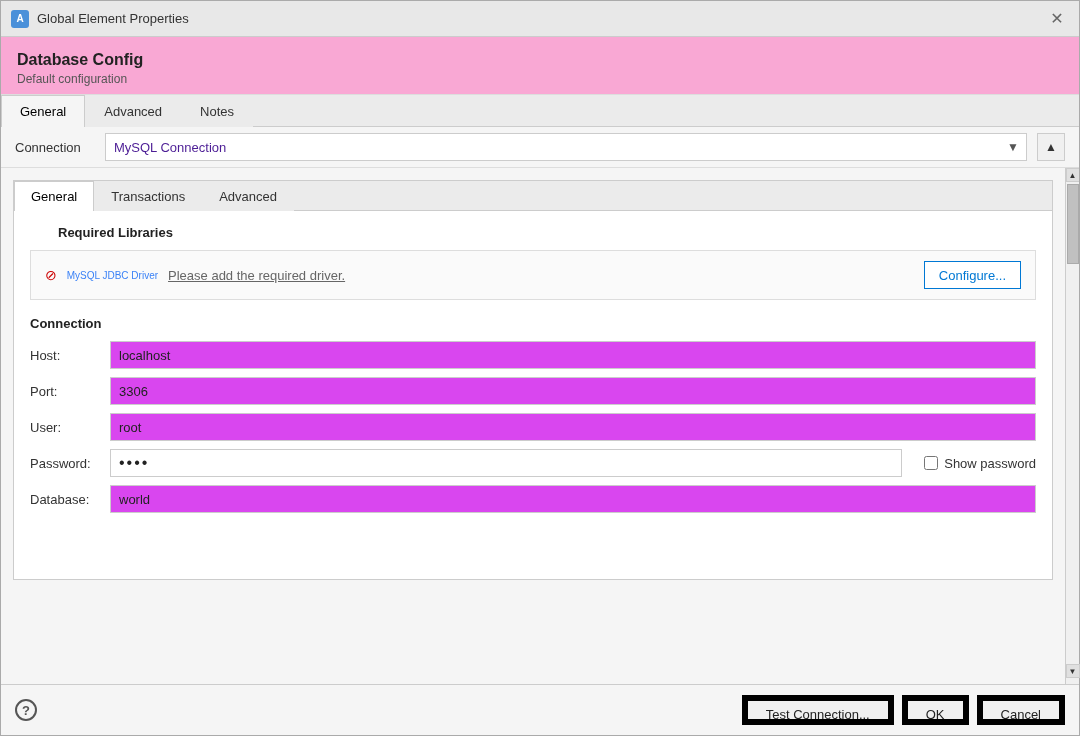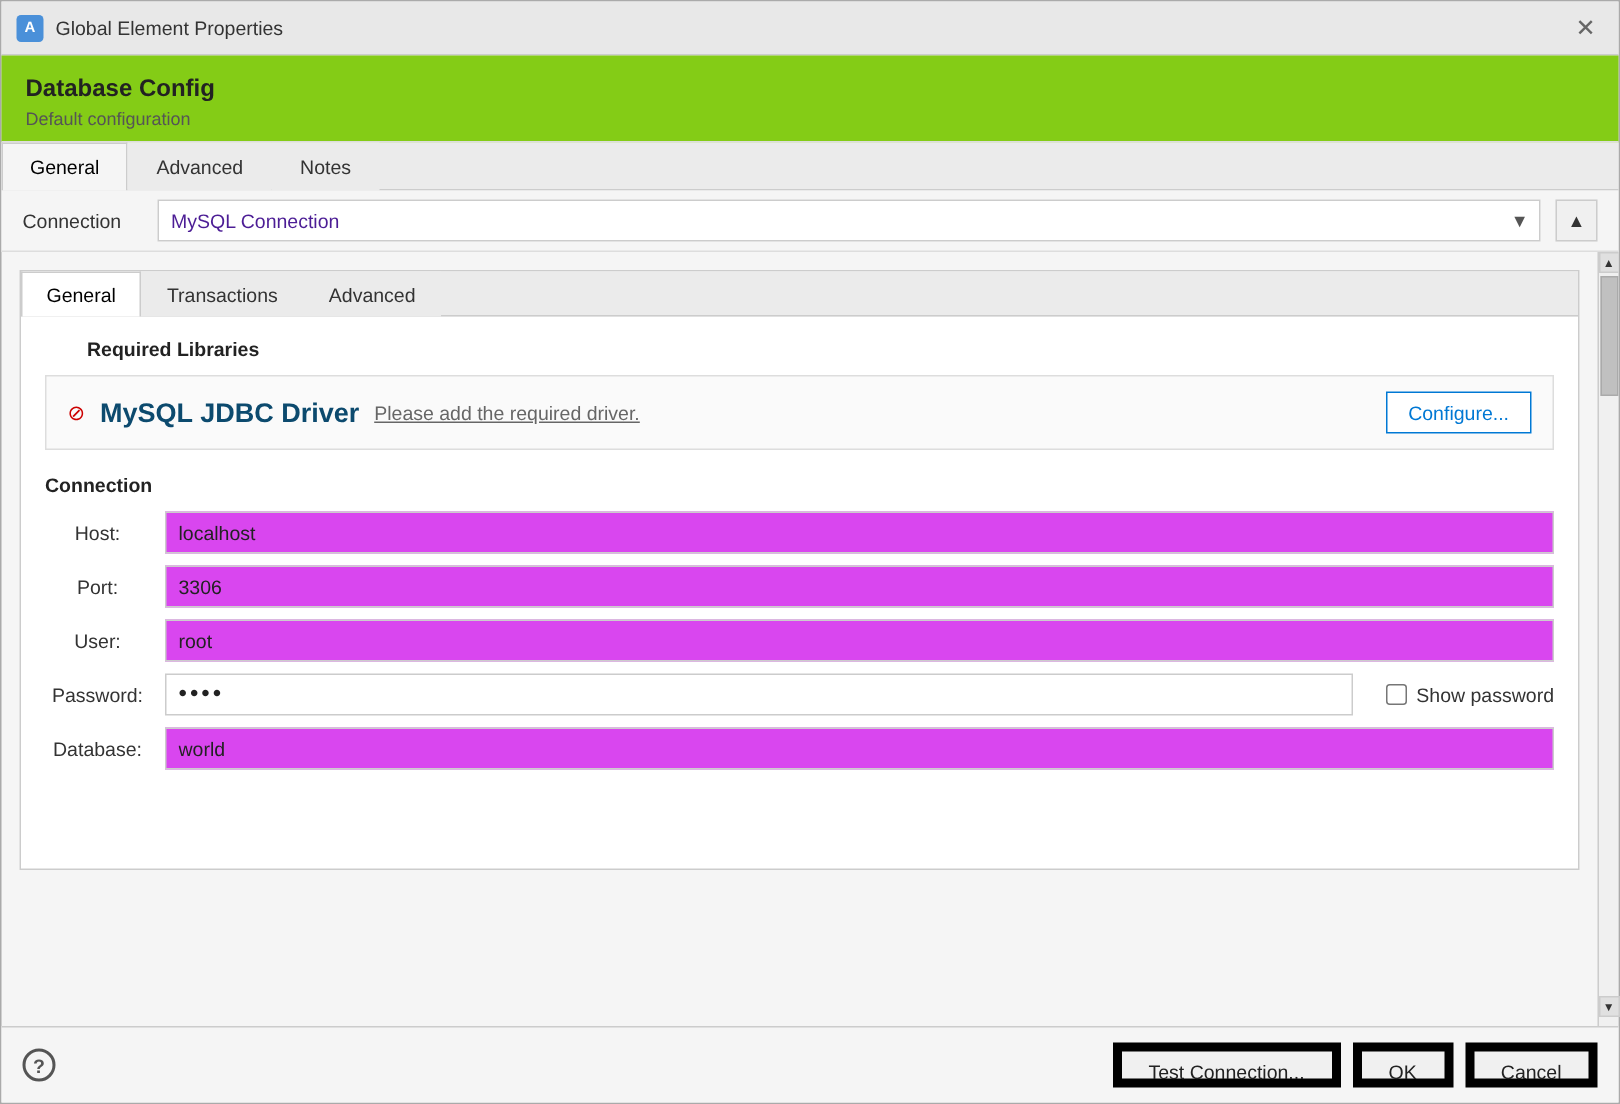--- a/index.html
+++ b/index.html
@@ -56,21 +56,21 @@
       color: #666;
       width: 24px;
       height: 24px;
       display: flex;
       align-items: center;
       justify-content: center;
       border-radius: 3px;
     }
     .dialog-header {
       padding: 14px 16px 8px 16px;
-      background: #84cc16;
+      background: #f9a8d4;
       border-bottom: 1px solid #ddd;
     }
     .dialog-header h2 {
       font-size: 16px;
       font-weight: bold;
       color: #222;
       margin-bottom: 3px;
     }
     .dialog-header .subtitle {
       font-size: 12px;
@@ -206,23 +206,23 @@
       display: flex;
       align-items: center;
       gap: 10px;
     }
     .error-icon {
       color: #cc0000;
       font-size: 14px;
       flex-shrink: 0;
     }
     .driver-text {
-      font-size: 18px;
-      color: #0c4a6e;
-      font-weight: bold;
+      font-size: 10px;
+      color: #3b82f6;
+      font-weight: normal;
     }
     .driver-hint {
       font-size: 13px;
       color: #666;
       flex: 1;
       text-decoration: underline;
     }
     .configure-btn {
       padding: 4px 14px;
       border: 1px solid #0078d4;
@@ -240,21 +240,21 @@
     }
     .form-row {
       display: flex;
       align-items: center;
       margin-bottom: 8px;
     }
     .form-label {
       min-width: 80px;
       font-size: 13px;
       color: #333;
-      text-align: center;
+      text-align: left;
       padding-right: 10px;
     }
     .form-input {
       flex: 1;
       height: 28px;
       border: 1px solid #ccc;
       padding: 3px 8px;
       font-size: 13px;
       color: #222;
       background: #d946ef;

